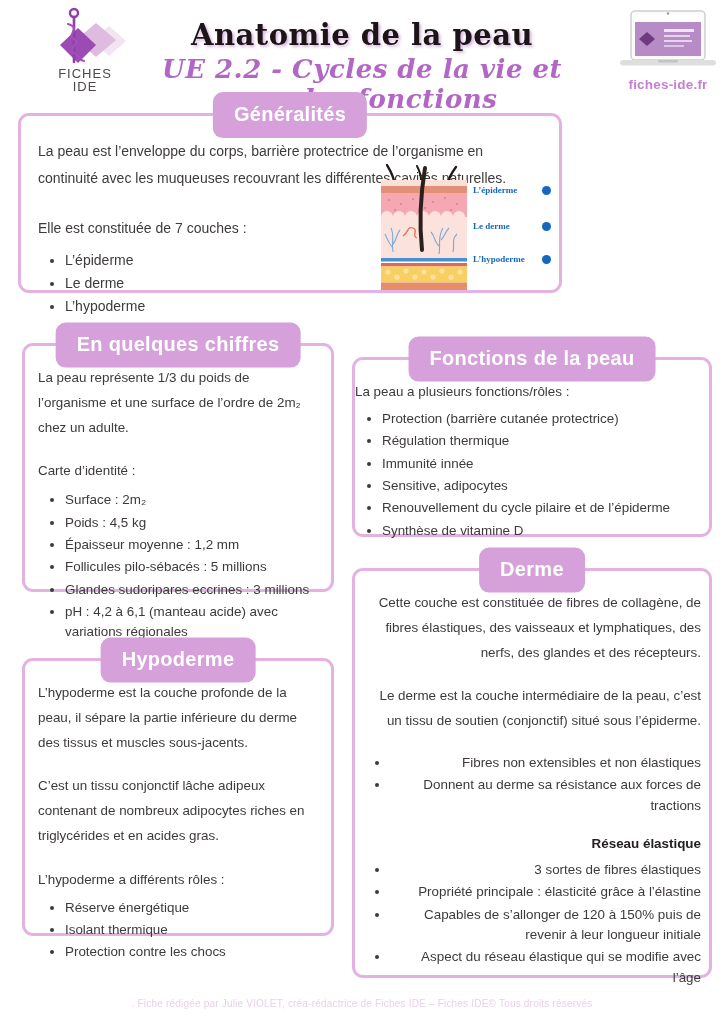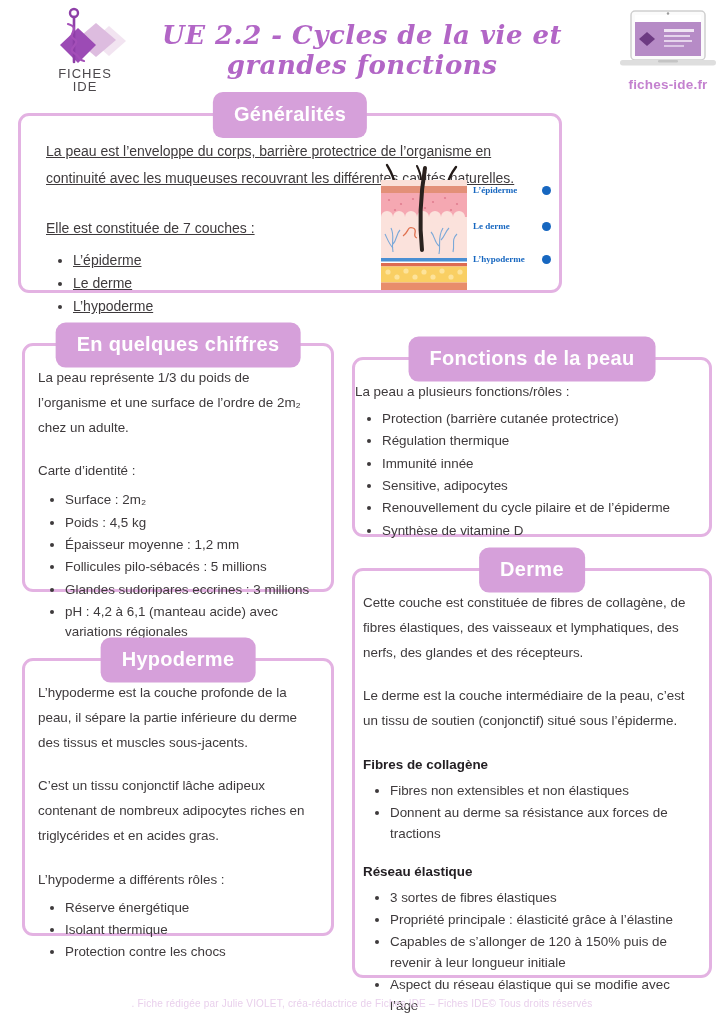--- a/index.html
+++ b/index.html
@@ -32,25 +32,25 @@
   .badge{position:absolute;top:0;left:50%;transform:translate(-50%,-52%);
     background:var(--badge-bg);color:#ffffff;font-weight:bold;font-size:20px;
     padding:3px 21px 5px;border-radius:10px;white-space:nowrap;letter-spacing:.3px;}
   .box p{margin:0 0 19px;}
   .box--wide p{margin:0 0 24px;}
   .box ul{list-style:disc outside;padding-left:27px;margin:0 0 16px;}
   .box ul:last-child{margin-bottom:0;}
   .box li{line-height:1.52;margin-bottom:2px;}
   .subhead{font-weight:bold;color:#242024;margin:0 0 3px;}
 
-  .box-generalites{left:18px;top:113px;width:544px;height:180px;padding:22px 16px 0 25px;font-size:14px;line-height:1.9;text-decoration:underline;}
+  .box-generalites{left:18px;top:113px;width:544px;height:180px;padding:22px 16px 0 17px;font-size:14px;line-height:1.9;}
   .box-generalites p{margin:0 0 24px;}
   .box-chiffres{left:22px;top:343px;width:312px;height:249px;padding:20px 18px 3px 13px;}
   .box-fonctions{left:352px;top:357px;width:360px;height:180px;padding:20px 8px 0 0;}
-  .box-derme{left:352px;top:568px;width:360px;height:410px;padding:20px 8px 0 8px;}
+  .box-derme{left:352px;top:568px;width:360px;height:410px;padding:20px 8px 0 8px;text-align:right;}
   .box-hypoderme{left:22px;top:658px;width:312px;height:278px;padding:20px 14px 17px 13px;}
 
   .gen-text{width:480px;}
 
   
   .skin-diagram{position:absolute;right:8px;top:46px;width:170px;height:132px;}
   .dg-illus{position:absolute;left:0;top:0;}
   .dg-label{position:absolute;left:92px;width:78px;display:flex;align-items:center;justify-content:space-between;
     font-family:"Liberation Serif","DejaVu Serif",serif;font-weight:bold;font-size:9px;color:var(--label-blue);}
   .dg-label .dot{width:9px;height:9px;border-radius:50%;background:var(--label-blue);flex:0 0 auto;}
@@ -72,20 +72,21 @@
     <g stroke="#8e3fa8" fill="none" stroke-linecap="round">
       <circle cx="44" cy="9" r="4" stroke-width="2.4"></circle>
       <line x1="44" y1="13" x2="44" y2="58" stroke-width="2.6"></line>
       <path d="M38,20 C52,24 36,31 44,35 C52,39 36,45 44,49 C50,52 48,56 54,57" stroke-width="2.2" stroke="#a44fb8"></path>
     </g>
     <text x="55" y="74" text-anchor="middle" font-family="Liberation Sans, sans-serif" font-size="13" letter-spacing="1" fill="#4c484c">FICHES</text>
     <text x="55" y="87" text-anchor="middle" font-family="Liberation Sans, sans-serif" font-size="13" letter-spacing="1" fill="#4c484c">IDE</text>
   </svg>
 
   <div class="header-center">
+    <div class="doc-title">Anatomie de la peau</div>
     <div class="doc-subtitle">UE 2.2 - Cycles de la vie et grandes fonctions</div>
   </div>
 
   <div class="laptop-wrap">
     <svg width="96" height="58" viewBox="0 0 96 58" aria-hidden="true">
       <rect x="11" y="1" width="74" height="49" rx="4" fill="#fbfbfb" stroke="#cfcfcf" stroke-width="1.5"></rect>
       <rect x="15" y="5" width="66" height="7" fill="#ffffff"></rect>
       <circle cx="48" cy="3.5" r="1.2" fill="#9a9a9a"></circle>
       <rect x="15" y="12" width="66" height="34" fill="#b68bc6"></rect>
       <polygon points="27,22 35,29 27,36 19,29" fill="#6d3a82"></polygon>
@@ -209,21 +210,20 @@
         <li>Sensitive, adipocytes</li>
         <li>Renouvellement du cycle pilaire et de l’épiderme</li>
         <li>Synthèse de vitamine D</li>
       </ul>
   </section>
 
   <section class="box box-derme">
     <div class="badge">Derme</div>
     <p>Cette couche est constituée de fibres de collagène, de fibres élastiques, des vaisseaux et lymphatiques, des nerfs, des glandes et des récepteurs.</p>
     <p>Le derme est la couche intermédiaire de la peau, c’est un tissu de soutien (conjonctif) situé sous l’épiderme.</p>
-    <div class="subhead">Fibres de collagène</div>
     <ul>
         <li>Fibres non extensibles et non élastiques</li>
         <li>Donnent au derme sa résistance aux forces de tractions</li>
       </ul>
     <div class="subhead">Réseau élastique</div>
     <ul>
         <li>3 sortes de fibres élastiques</li>
         <li>Propriété principale : élasticité grâce à l’élastine</li>
         <li>Capables de s’allonger de 120 à 150% puis de revenir à leur longueur initiale</li>
         <li>Aspect du réseau élastique qui se modifie avec l’âge</li>

